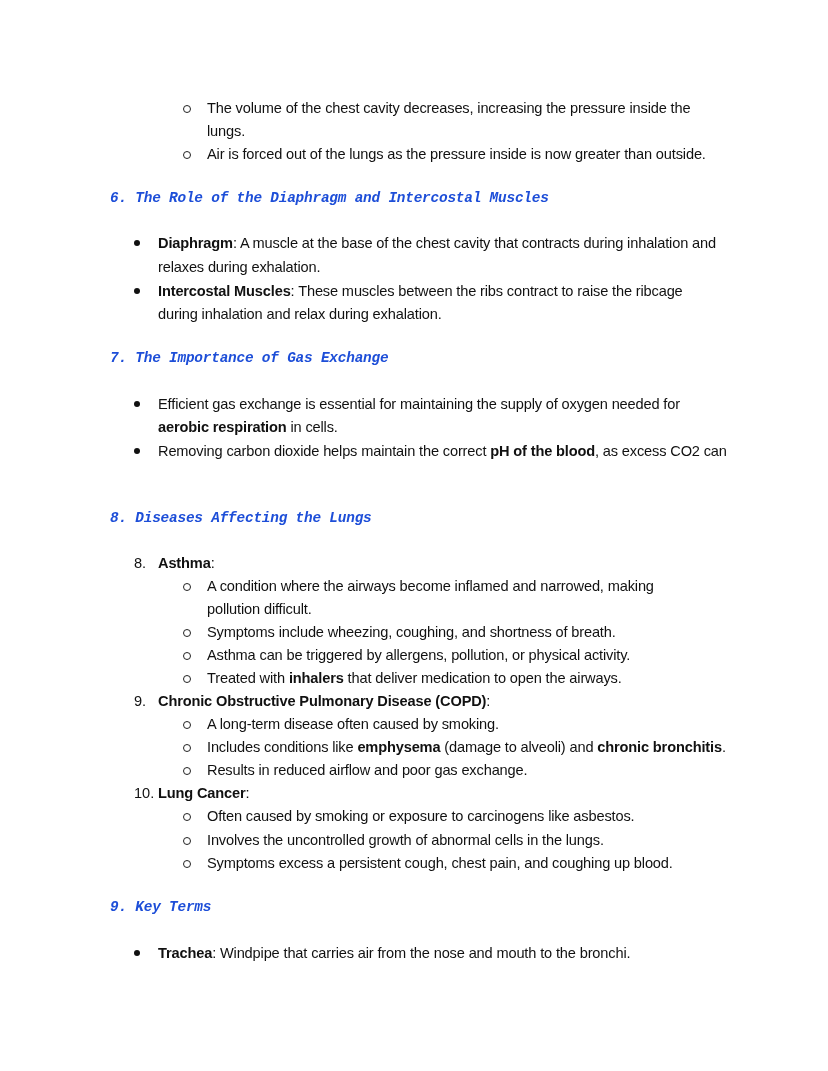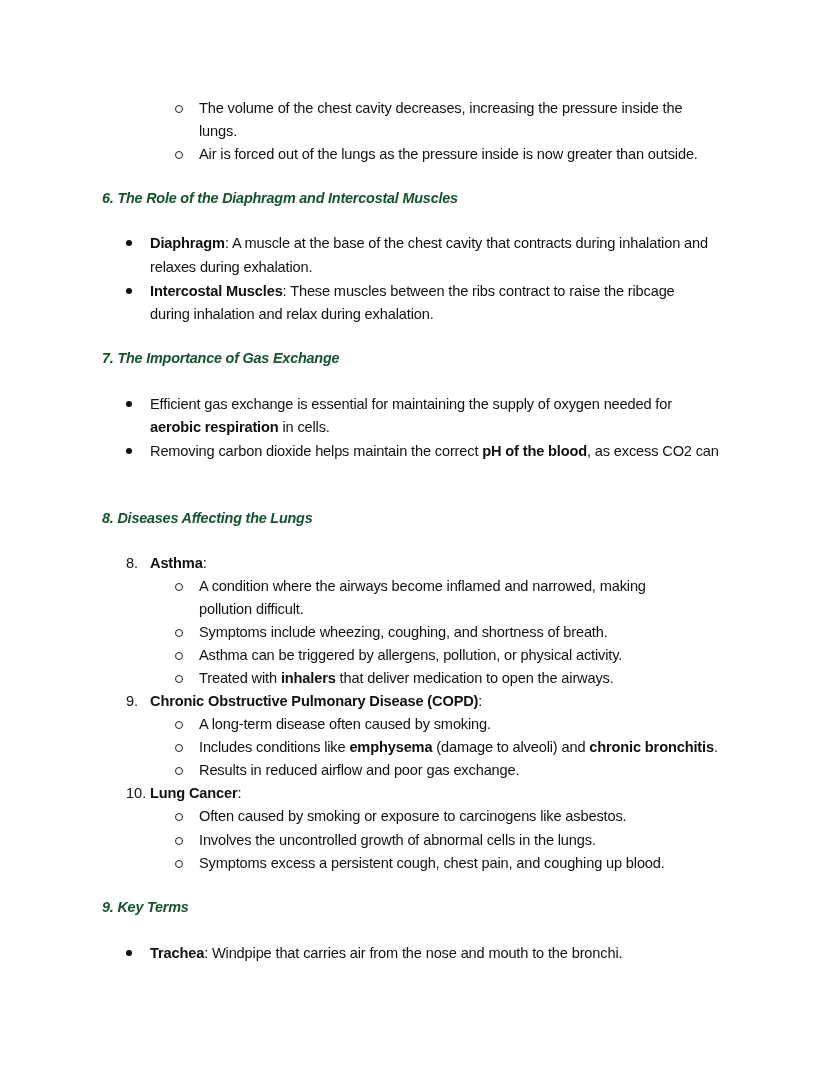--- a/index.html
+++ b/index.html
@@ -1,28 +1,28 @@
 <!DOCTYPE html>
 <html><head>
 <meta charset="utf-8">
 <style>
   html, body { margin: 0; padding: 0; background: #ffffff; }
   body {
     width: 828px; height: 1071px; position: relative; overflow: hidden;
     font-family: "Liberation Sans", "DejaVu Sans", sans-serif;
     color: #111111;
   }
-  .page { position: absolute; left: 4px; top: 0; width: 768px; height: 1071px; }
+  .page { position: absolute; left: 12px; top: 0; width: 768px; height: 1071px; }
   .line {
     position: absolute; font-size: 14.6px; line-height: 20px; white-space: nowrap;
     letter-spacing: -0.15px;
   }
   .heading {
     position: absolute; left: 98px; font-size: 14.4px; font-weight: bold; font-style: italic;
-    color: #14532d; white-space: nowrap; letter-spacing: -0.2px; line-height: 20px;
+    color: #1d4ed8; white-space: nowrap; letter-spacing: -0.2px; line-height: 20px; font-family: Liberation Mono, monospace;
   }
   .marker-circle {
     position: absolute; width: 6px; height: 6px; border: 1.2px solid #222; border-radius: 50%;
   }
   .marker-dot {
     position: absolute; width: 6px; height: 6px; background: #111; border-radius: 50%;
   }
   .num { position: absolute; font-size: 14.6px; line-height: 20px; }
   b { font-weight: bold; }
 </style>

